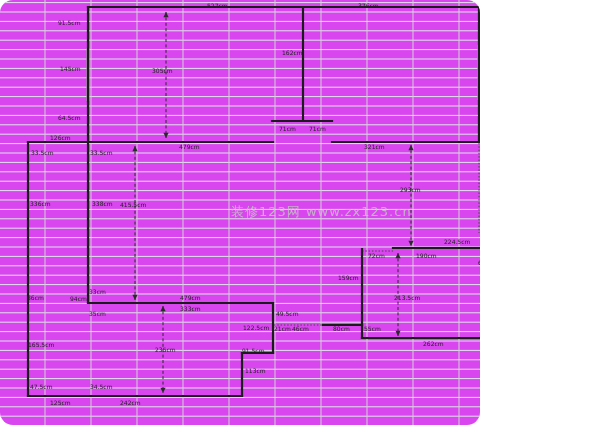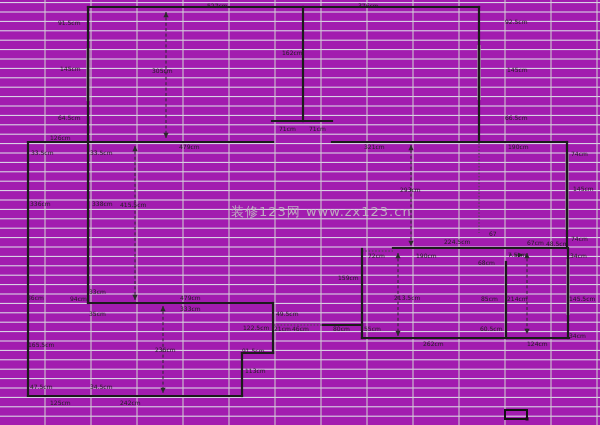--- a/index.html
+++ b/index.html
@@ -1,21 +1,22 @@
 <!DOCTYPE html>
 <html><head>
 <meta charset="utf-8">
 <style>
   html,body{margin:0;padding:0;background:#fff;}
   .canvas{
     position:relative;
-    width:600px;height:425px;
-    background:#a21caf;
+    width:480px;height:425px;
+    background:#d946ef;
     overflow:hidden;
     font-family:"DejaVu Sans", sans-serif;
+    border-radius:13px;
   }
   svg{position:absolute;left:0;top:0;}
   svg text{font-family:"DejaVu Sans", sans-serif;}
 </style>
 </head>
 <body>
 
 <div class="canvas">
   <svg width="600" height="425" viewBox="0 0 600 425">
       <line x1="0" y1="2.6" x2="600" y2="2.6" stroke="#dfe4ea" stroke-width="1"></line>

